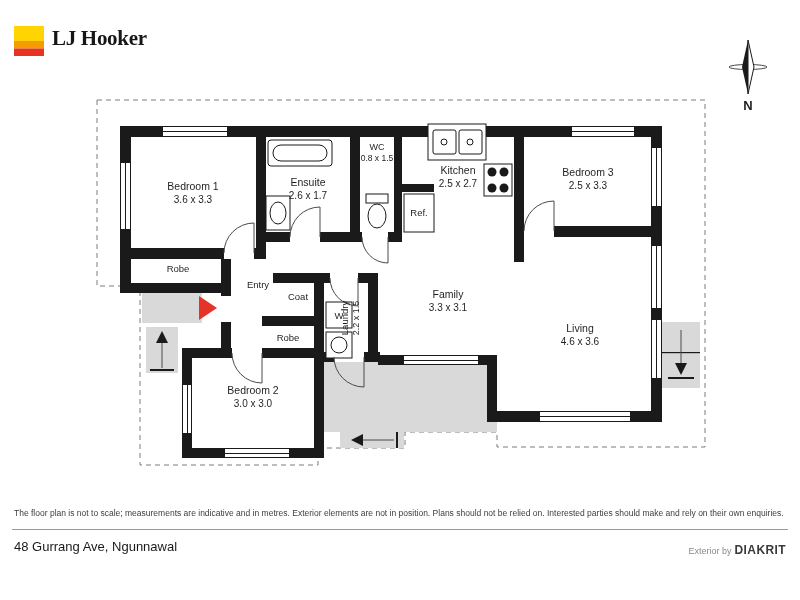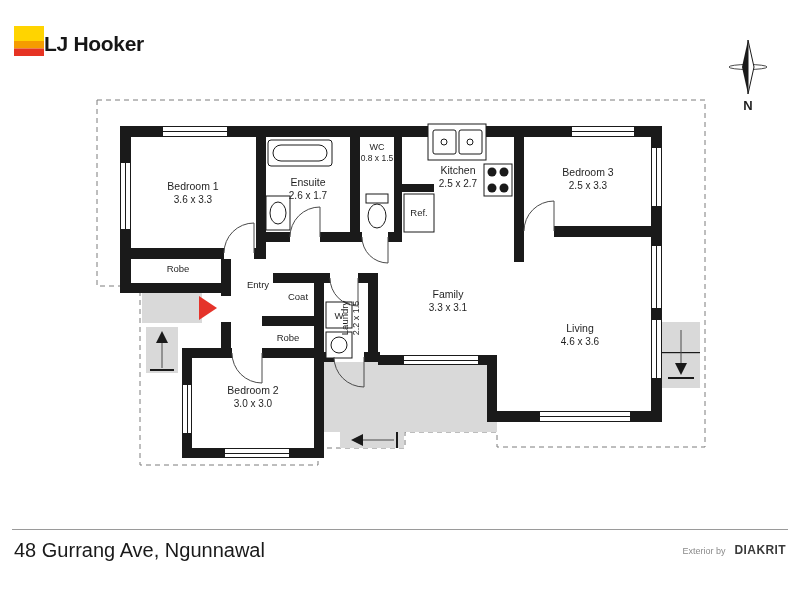--- a/index.html
+++ b/index.html
@@ -11,27 +11,27 @@
   .dm  { font-size:10px; fill:#2a2a2a; }
   .sm  { font-size:9.5px; }
   .xs  { font-size:9px; }
   .xxs { font-size:8.5px; }
   .fx  { fill:#fff; stroke:#1a1a1a; stroke-width:1; }
   .arc { fill:none; stroke:#4a4a4a; stroke-width:1; }
   .leaf{ stroke:#4a4a4a; stroke-width:1; }
   .blk { fill:#1a1a1a; }
   .wp  { fill:#ffffff; }
   .wl  { fill:#1a1a1a; }
-  .logo { position:absolute; left:14px; top:26px; display:flex; gap:0; align-items:flex-end; }
+  .logo { position:absolute; left:14px; top:26px; display:flex; gap:8px; align-items:flex-start;font-family:Liberation Serif, serif; }
   .brand { font-size:21px; font-weight:bold; color:#161616; letter-spacing:-0.3px; }
   .disclaimer { position:absolute; left:14px; top:508px; width:780px; font-size:8.5px; color:#3d3d3d; }
   .rule { position:absolute; left:12px; right:12px; top:529px; border-top:1px solid #9a9a9a; }
-  .address { position:absolute; left:14px; top:539px; font-size:20px; color:#1a1a1a; }
+  .address { position:absolute; left:14px; top:539px; font-size:13px; color:#1a1a1a; }
   .producer { position:absolute; right:14px; top:543px; font-size:9px; color:#8a8a8a; }
-  .producer .dk { font-size:12px; font-weight:bold; color:#3a3a3a; letter-spacing:0.4px; margin-left:9px; }
+  .producer .dk { font-size:12px; font-weight:bold; color:#3a3a3a; letter-spacing:0.4px; margin-left:3px; }
 </style>
 </head>
 <body>
 
 <div class="stage">
 
   <svg class="plan" width="800" height="600" viewBox="0 0 800 600">
 
     <path d="M97,100 H705 V447 H497 V432 H405 V448 H318 V465 H140 V286 H97 Z" fill="none" stroke="#7d7d7d" stroke-width="1" stroke-dasharray="5 4"></path>
 
@@ -271,19 +271,20 @@
 
   <div class="logo">
     <svg width="30" height="30" viewBox="0 0 30 30">
       <rect x="0" y="0" width="30" height="15" fill="#ffd400"></rect>
       <rect x="0" y="15" width="30" height="7.5" fill="#f59c00"></rect>
       <rect x="0" y="22.5" width="30" height="7.5" fill="#e63323"></rect>
     </svg>
     <span class="brand">LJ Hooker</span>
   </div>
 
+  <div class="disclaimer">The floor plan is not to scale; measurements are indicative and in metres. Exterior elements are not in position. Plans should not be relied on. Interested parties should make and rely on their own enquiries.</div>
   <div class="rule"></div>
   <div class="address">48 Gurrang Ave, Ngunnawal</div>
   <div class="producer">
     <span>Exterior by</span><span class="dk">DIAKRIT</span>
   </div>
 
 </div>
 
 </body></html>

